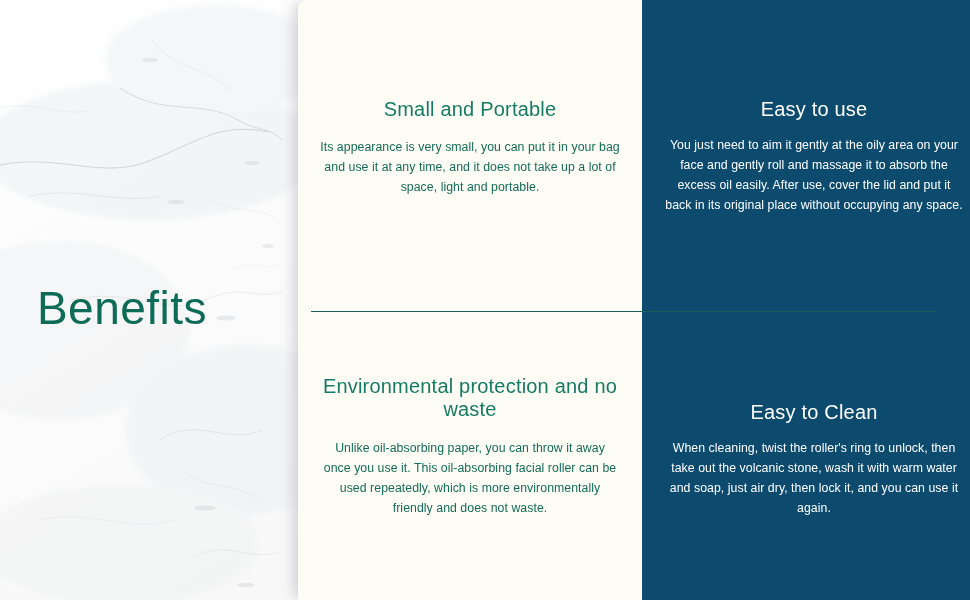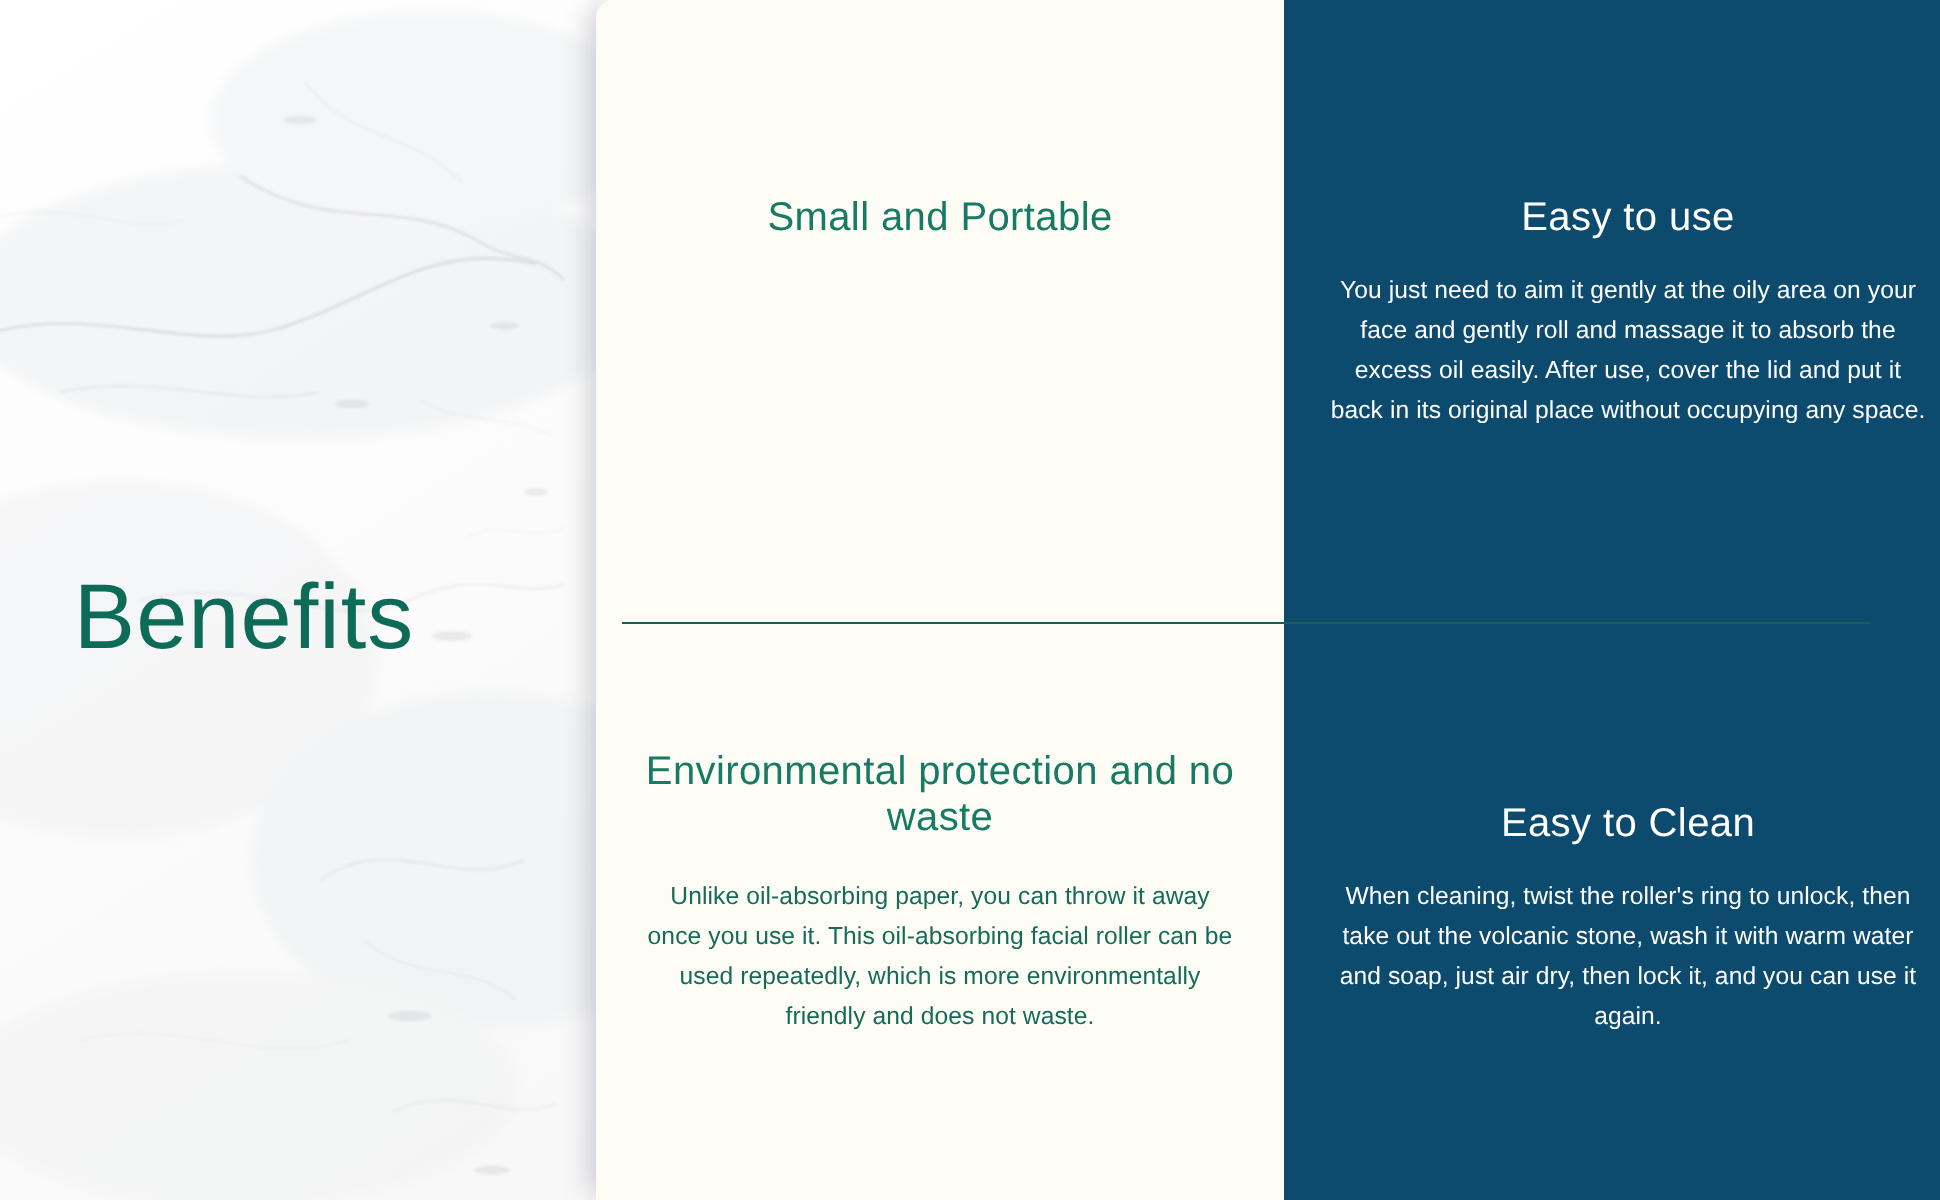--- a/index.html
+++ b/index.html
@@ -182,20 +182,21 @@
     </svg>
   </div>
 
   <div id="section-title">Benefits</div>
 
   <div id="benefit-card">
 
     <div class="panel cream tl">
       <div class="panel-inner">
         <h3 class="panel-heading">Small and Portable</h3>
+        <p class="panel-body">Its appearance is very small, you can put it in your bag and use it at any time, and it does not take up a lot of space, light and portable.</p>
       </div>
     </div>
 
     <div class="panel blue tr">
       <div class="panel-inner">
         <h3 class="panel-heading">Easy to use</h3>
         <p class="panel-body">You just need to aim it gently at the oily area on your face and gently roll and massage it to absorb the excess oil easily. After use, cover the lid and put it back in its original place without occupying any space.</p>
       </div>
     </div>
 

